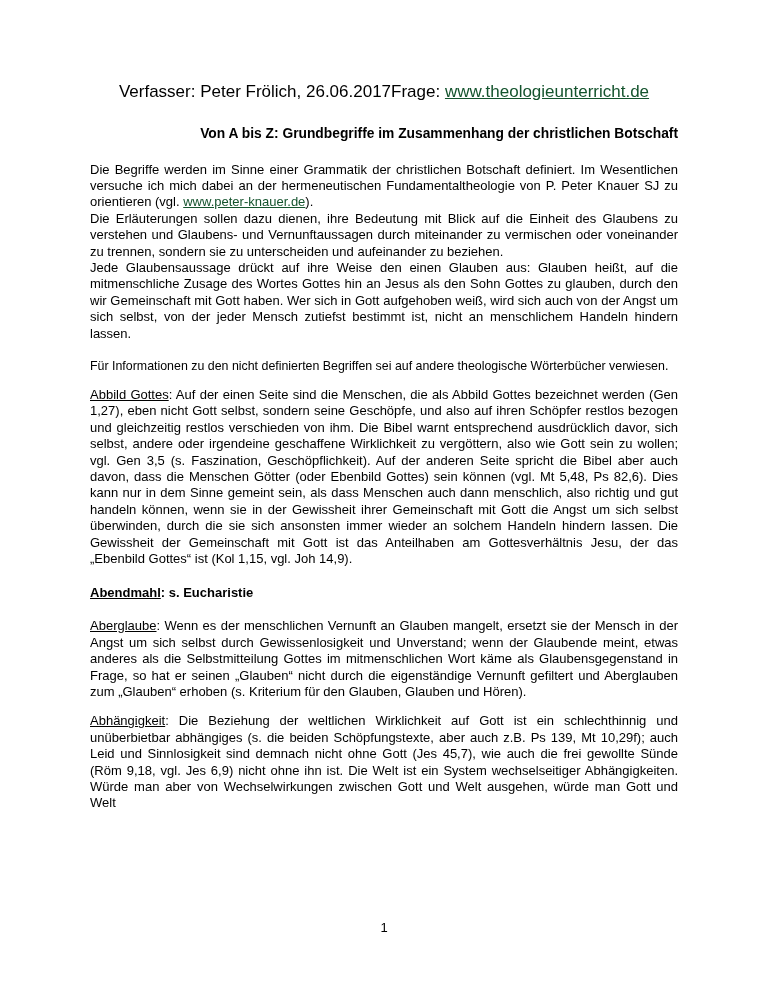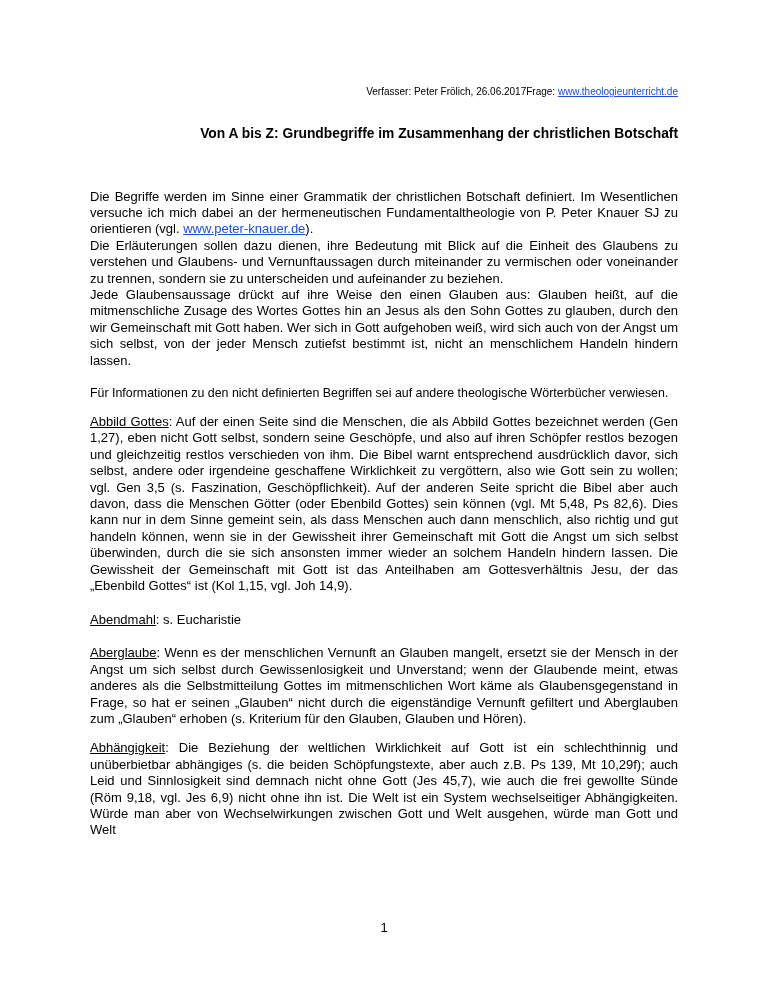--- a/index.html
+++ b/index.html
@@ -14,55 +14,55 @@
   }
   .page {
     width: 768px;
     height: 994px;
     background: #ffffff;
     padding: 84px 90px 0 90px;
     position: relative;
   }
   .header-row {
     display: flex;
-    justify-content: flex-end;
+    justify-content: center;
     align-items: baseline;
-    font-size: 10px;
+    font-size: 17px;
     line-height: 16.5px;
   }
   .header-right { white-space: nowrap; }
   a.doc-link {
-    color: #1d4ed8;
+    color: #14532d;
     text-decoration: underline;
     cursor: pointer;
   }
   .title {
     margin-top: 24px;
     font-size: 13.8px;
     font-weight: bold;
     text-align: right;
     line-height: 17px;
   }
-  .doc-body { margin-top: 47px; }
+  .doc-body { margin-top: 20px; }
   p.para {
     font-size: 13px;
     line-height: 16.4px;
     text-align: justify;
     color: #000000;
   }
   p.para.small {
     font-size: 12.4px;
     line-height: 16px;
   }
   p.para.justify-last { text-align-last: justify; }
   .g0    { margin-top: 0; }
   .g13   { margin-top: 13px; }
   .g16   { margin-top: 16px; }
   .g16h  { margin-top: 16.5px; }
-  .g18   { margin-top: 18px; }
+  .g18   { margin-top: 18px; font-weight: bold; }
   .seg-underline { text-decoration: underline; }
   .seg-italic { }
   .page-number {
     position: absolute;
     top: 920px;
     left: 0;
     width: 768px;
     text-align: center;
     font-size: 13px;
     line-height: 16.4px;

